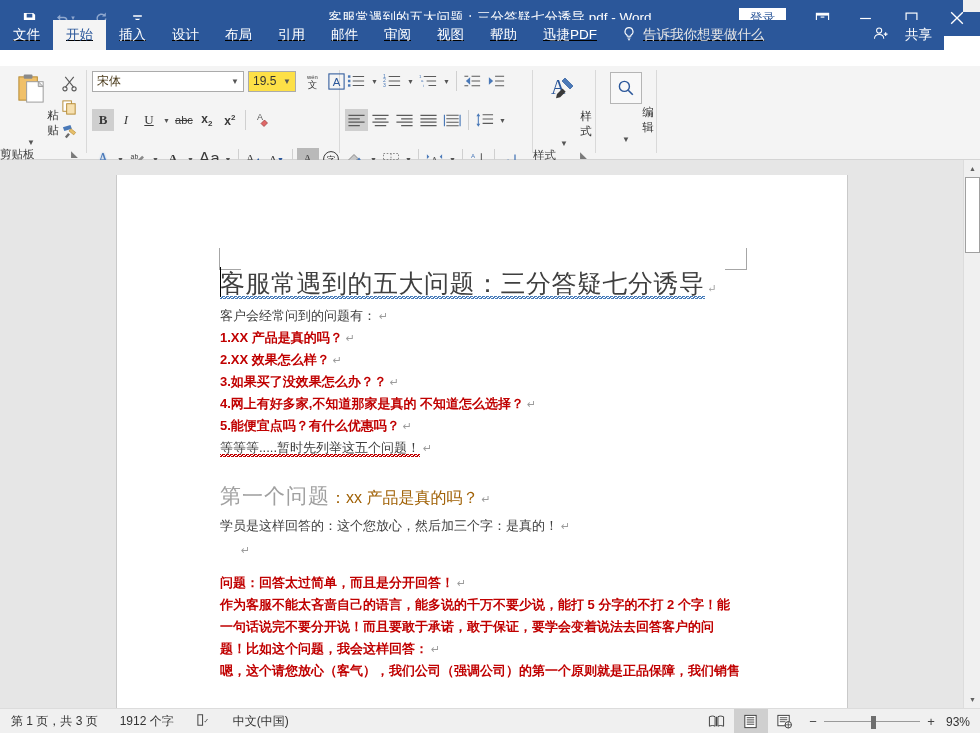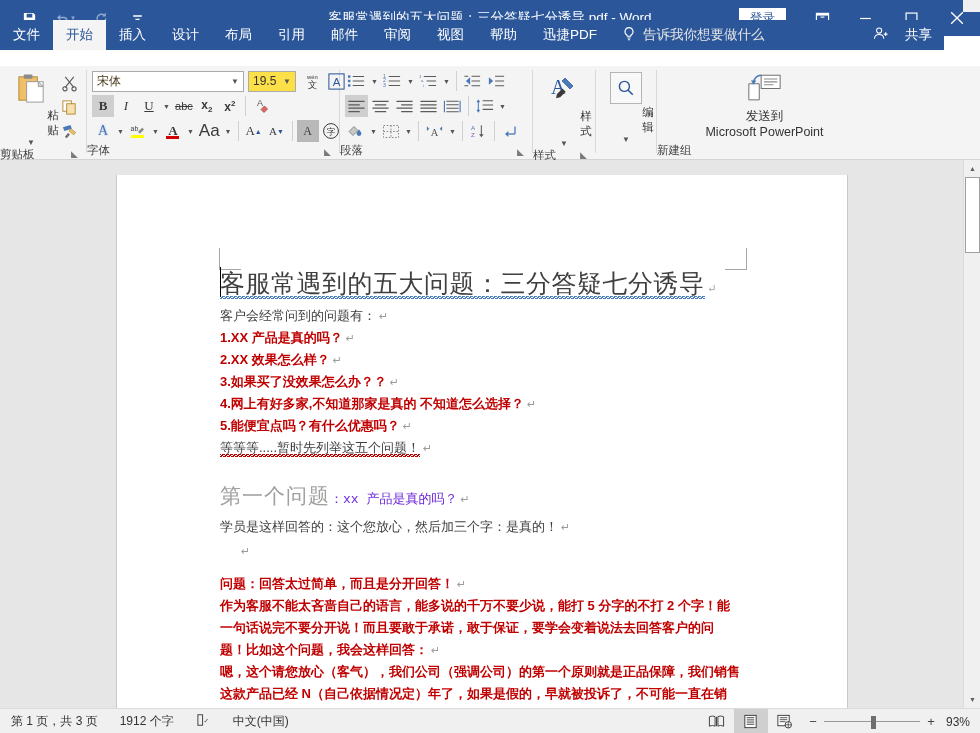--- a/index.html
+++ b/index.html
@@ -39,21 +39,21 @@
   }
   .winbtn {
     width: 46px; height: 36px; display: flex; align-items: center; justify-content: center;
     color: #ffffff;
   }
   .winbtn.ribbondisp { width: 40px; }
 
   
   .tabbar {
     position: absolute; top: 20px; left: 0; width: 944px; height: 30px;
-    background: #2b579a; display: flex; align-items: flex-end;
+    background: #2b579a; display: flex; align-items: flex-end; text-decoration: underline;
   }
   .tab {
     height: 30px; line-height: 30px; padding: 0 13px;
     color: #ffffff; font-size: 13.5px; white-space: nowrap;
   }
   .tab.active { background: #f4f4f4; color: #2b579a; }
   .tellme {
     display: flex; align-items: center; gap: 7px; padding: 0 12px; height: 30px;
     color: #e5e5e5; font-size: 13.5px;
   }
@@ -86,21 +86,21 @@
   }
   .bigbtn .lbl { margin-top: 1px; margin-left: 44px; }
   .bigbtn .caret { font-size: 8px; color: #555; line-height: 8px; margin-top: 1px;}
   .smallcol { display: flex; flex-direction: column; gap: 2px; padding-top: 2px; }
   .smallbtn {
     width: 24px; height: 22px; display: flex; align-items: center; justify-content: center;
     color: #4a4a4a;
   }
 
   
-  .font-rows { display: flex; flex-direction: column; gap: 3px; }
+  .font-rows { display: flex; flex-direction: column; gap: 17px; }
   .row { display: flex; align-items: center; gap: 1px; }
   .fontname {
     width: 152px; height: 21px; border: 1px solid #ababab; background: #fff;
     font-size: 12px; color: #4a3a1a; padding: 0 4px; line-height: 19px;
     display: flex; align-items: center; justify-content: space-between;
   }
   .fontsize {
     width: 48px; height: 21px; border: 1px solid #ababab; background: #fde047;
     font-size: 12px; color: #333; padding: 0 4px; line-height: 19px;
     display: flex; align-items: center; justify-content: space-between;
@@ -150,21 +150,21 @@
   .pilcrow { color: #9c9c9c; font-size: 11px; font-weight: normal; padding-left: 3px; }
   .spellred {
     background-image: repeating-linear-gradient(135deg,#c00000 0 1px,transparent 1px 2px);
     background-repeat: repeat-x; background-size: 4px 3px; background-position: 0 100%;
     padding-bottom: 2px;
   }
   .h2 {
     font-family: "Liberation Serif", "DejaVu Serif", serif;
     font-size: 21px; color: #a0a0a0; letter-spacing: 1px;
   }
-  .h2-tail { font-size: 13px; color: #6d28d9; font-family: Liberation Mono, monospace; }
+  .h2-tail { font-size: 16px; color: #a16207; font-family: Liberation Sans, sans-serif; }
   .blank { height: 22px; }
   .para-red {
     font-size: 13px; color: #c00000; font-weight: bold; line-height: 22px;
     width: 530px;
   }
   .cursor-bar {
     position: absolute; left: 0; top: 0; width: 1px; height: 30px; background: #000;
   }
 
   
@@ -646,42 +646,20 @@
           <span class="lbl">编辑</span>
           <span class="caret">▼</span>
         </div>
       </div>
       <div class="group-label">
         <span></span>
       </div>
     </div>
     <div class="group-divider"></div>
 
-    <div class="group" style="width:215px;">
-      <div class="group-body" style="justify-content:center;">
-        <div style="display:flex;flex-direction:column;align-items:center;font-size:12.5px;color:#333;padding-top:2px;">
-          <span>
-            <svg width="36" height="33" viewBox="0 0 38 34">
-              <rect x="16" y="3" width="20" height="14" fill="#fff" stroke="#6a6a6a"></rect>
-              <g stroke="#8a8a8a" stroke-width="1.1">
-                  <path d="M19 7h14M19 10h14M19 13h10"></path>
-                </g>
-              <path fill="#fff" stroke="#6a6a6a" d="M3 12h11v17H3z"></path>
-              <path fill="none" stroke="#4a79b8" stroke-width="1.7" d="M8 11a8 8 0 0 1 8-8"></path>
-              <path fill="#4a79b8" d="M5.2 8.5L8 13l2.8-4.5z"></path>
-            </svg>
-          </span>
-          <span>发送到</span>
-          <span>Microsoft PowerPoint</span>
-        </div>
-      </div>
-      <div class="group-label">
-        <span>新建组</span>
-      </div>
-    </div>
   </div>
 
   <div class="docarea">
     <div class="page">
 
       <div class="mark tl"></div>
       <div class="mark tr"></div>
 
       <div class="body-text">
 
@@ -734,21 +712,20 @@
           <span>问题：回答太过简单，而且是分开回答！</span><span class="pilcrow">↵</span>
         </div>
 
         <div class="para-red"><span>作为客服不能太吝啬自己的语言，能多说的千万不要少说，能打 5 分字的不打 2 个字！能</span></div>
         <div class="para-red"><span>一句话说完不要分开说！而且要敢于承诺，敢于保证，要学会变着说法去回答客户的问</span></div>
         <div class="para-red">
           <span>题！比如这个问题，我会这样回答：</span><span class="pilcrow">↵</span>
         </div>
 
         <div class="para-red"><span>嗯，这个请您放心（客气），我们公司（强调公司）的第一个原则就是正品保障，我们销售</span></div>
-        <div class="para-red"><span>这款产品已经 N（自己依据情况定）年了，如果是假的，早就被投诉了，不可能一直在销</span></div>
 
         <div style="white-space:nowrap;line-height:28px;margin-top:3px;">
           
         </div>
 
       </div>
     </div>
   </div>
 
   <div class="vscroll">

